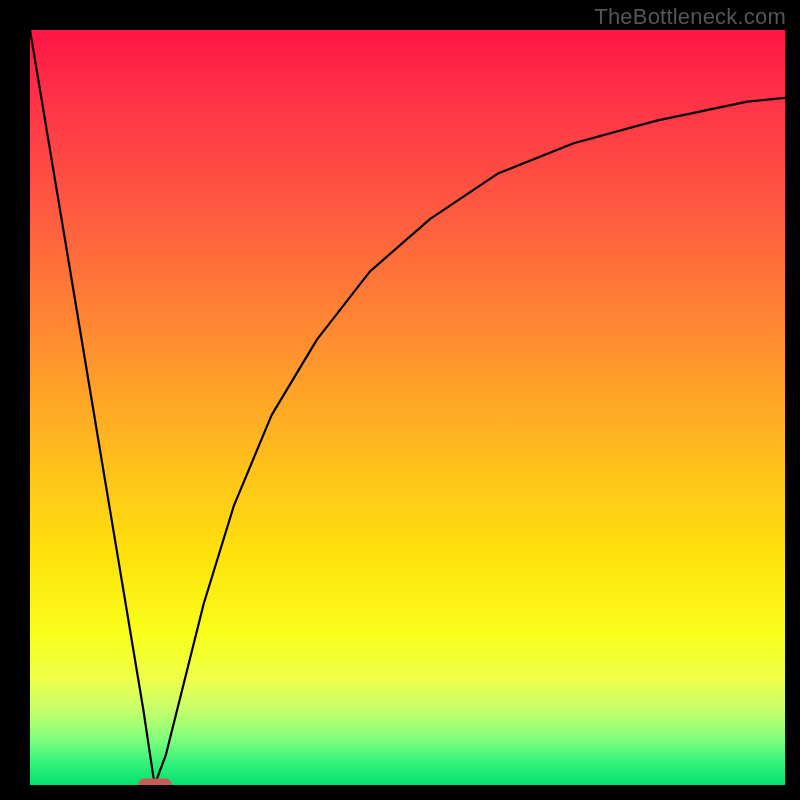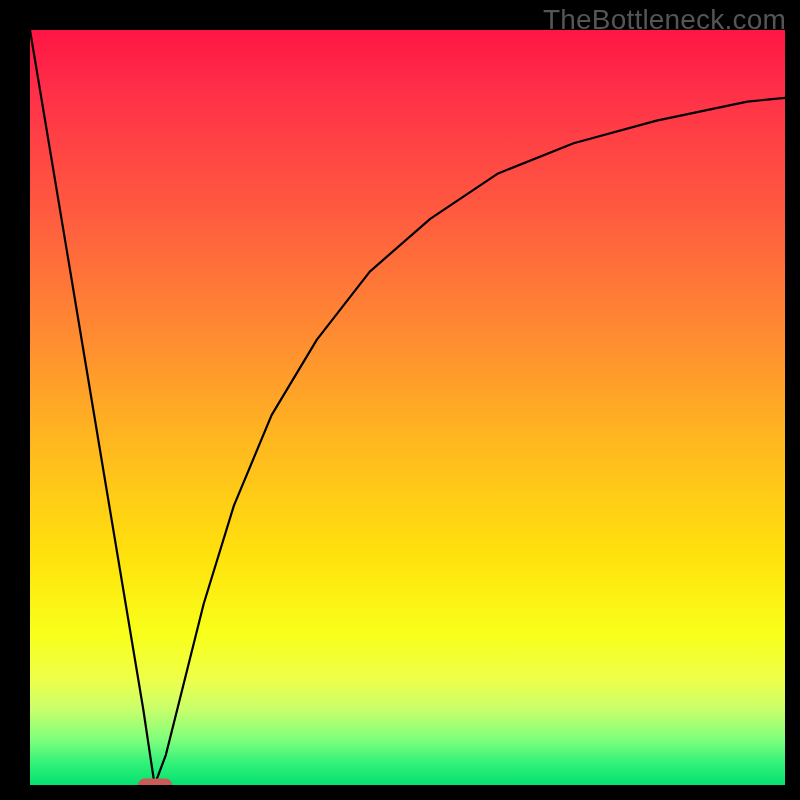--- a/index.html
+++ b/index.html
@@ -43,21 +43,21 @@
       #7fff7c 94%,
       #34f27a 97%,
       #05e16e 100%
     );
   }
   .attrib {
     position: absolute;
     top: 4px;
     right: 14px;
     color: #555;
-    font-size: 28px;
+    font-size: 22px;
     letter-spacing: 0.2px;
     user-select: none;
   }
   svg.curve {
     position: absolute;
     inset: 0;
   }
   .marker {
     position: absolute;
     width: 34px;

